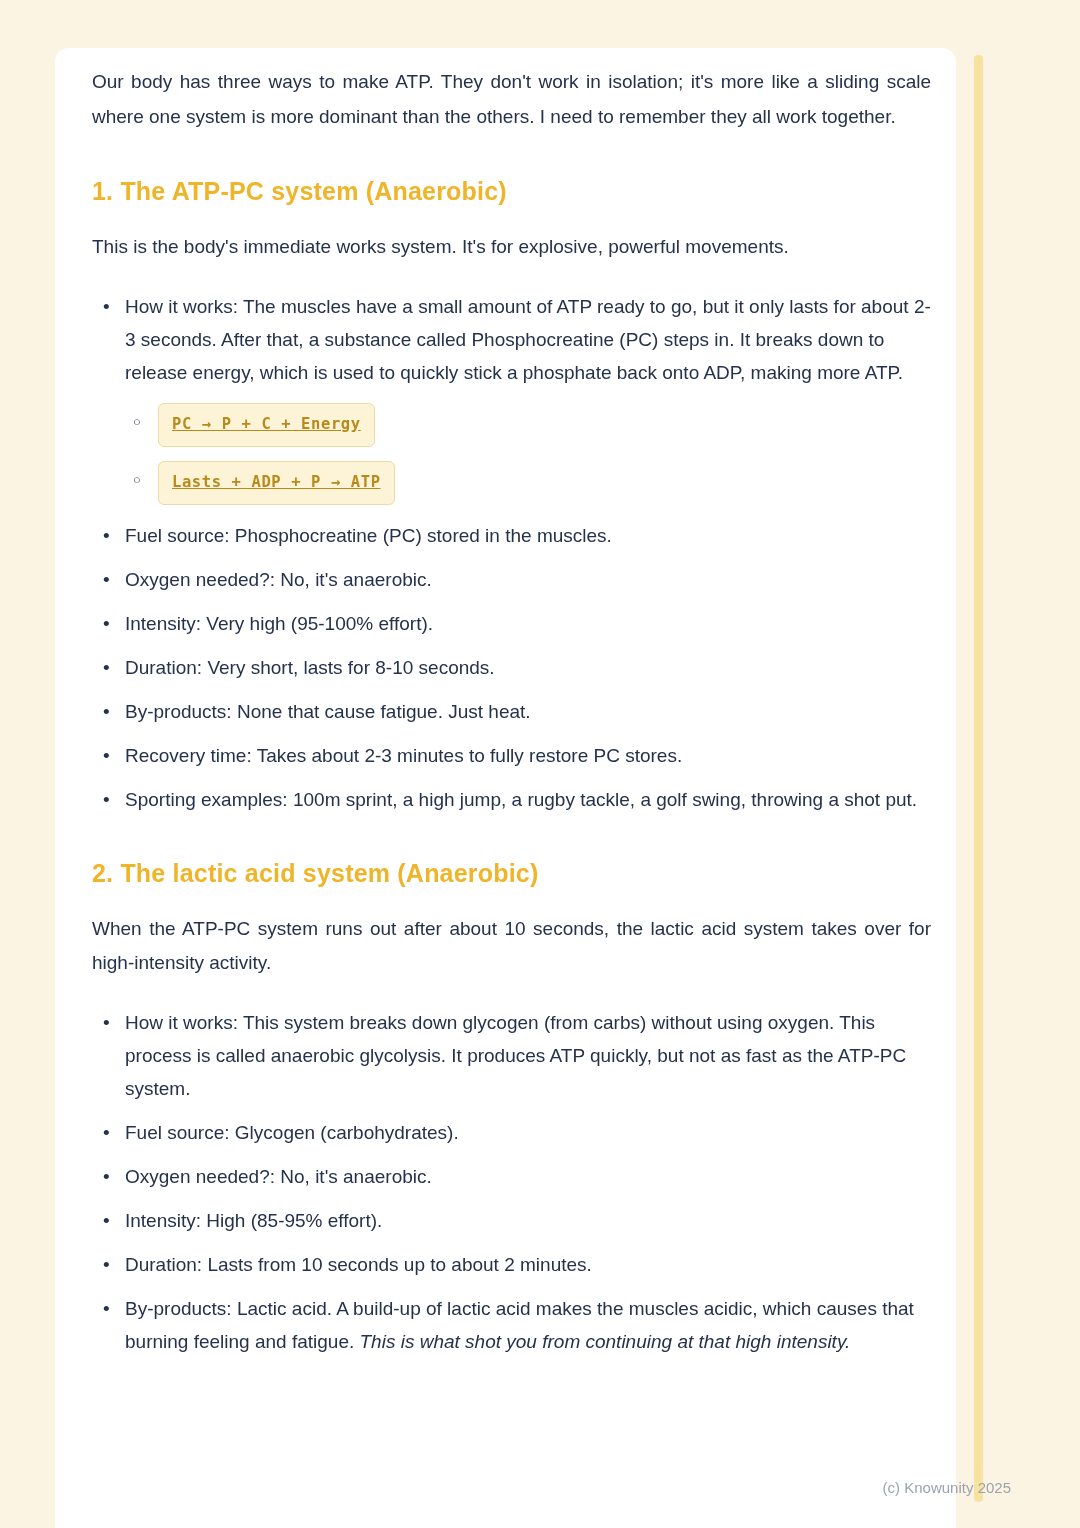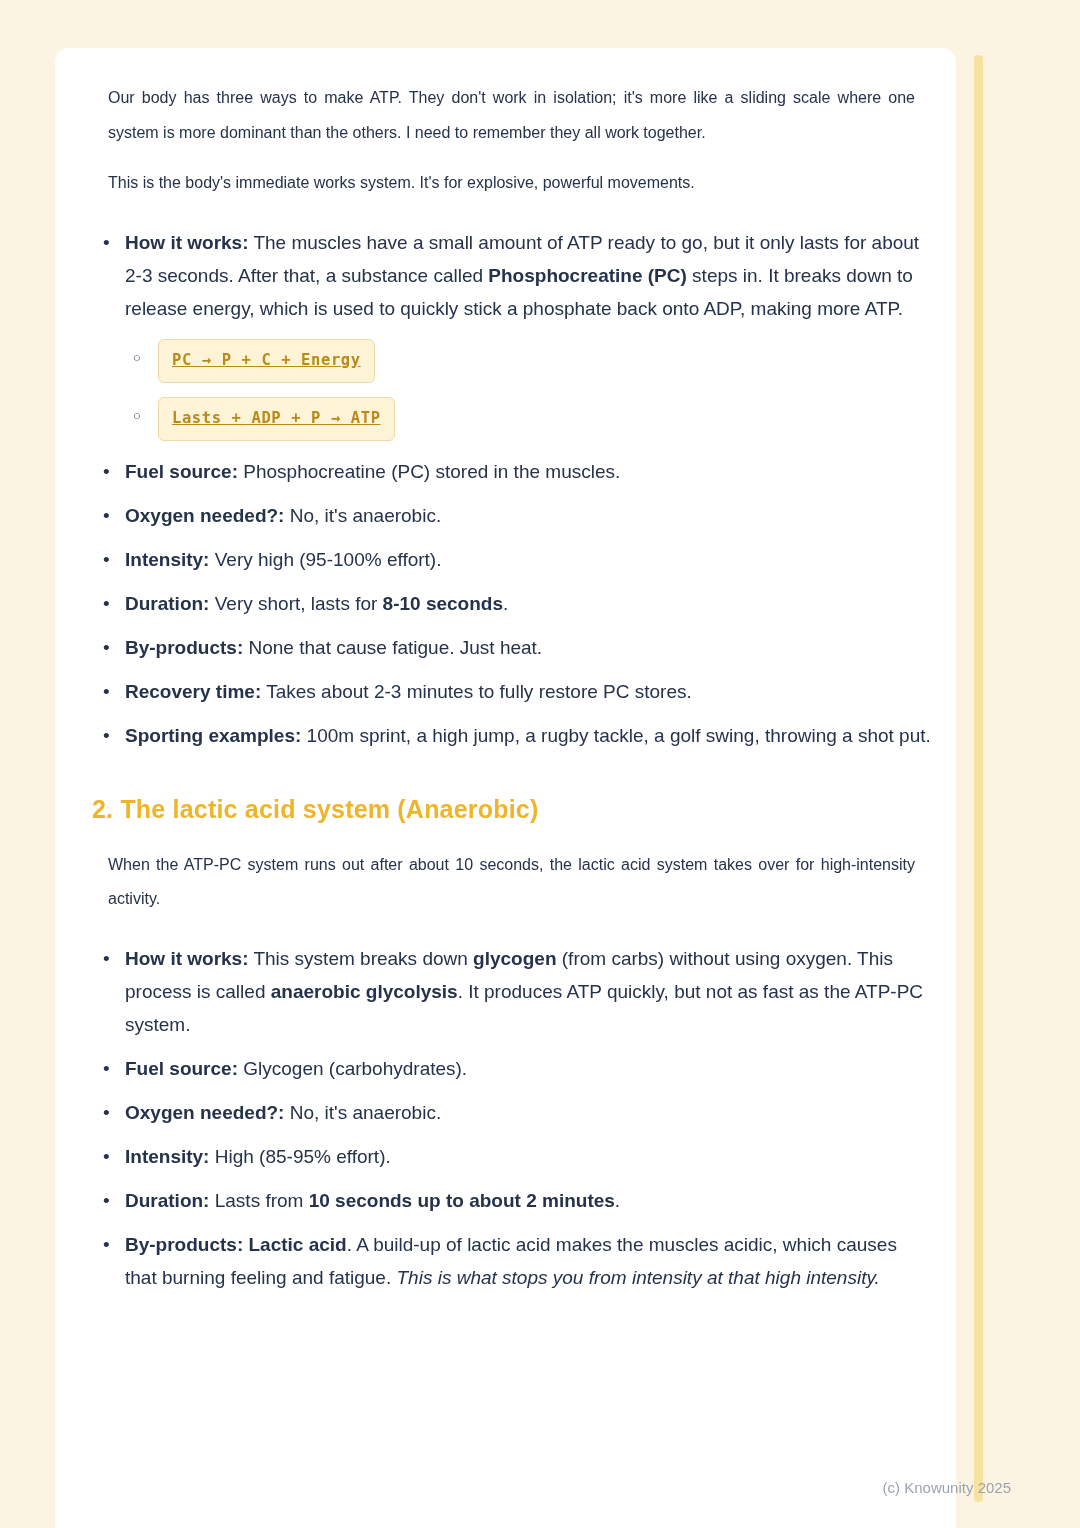--- a/index.html
+++ b/index.html
@@ -12,40 +12,40 @@
     color: var(--text, #25324B);
   }
   .card {
     position: absolute; left: 55px; top: 48px;
     width: 901px; height: 1495px;
     background: var(--card, #ffffff);
     border-radius: 14px;
     padding: 17px 25px 40px 37px;
   }
   .para {
-    font-size: 16px; line-height: 34.5px;
-    margin: 16px; text-align: justify;
+    font-size: 19px; line-height: 34.5px;
+    margin: 0; text-align: justify;
   }
   h2.heading {
     color: var(--accent, #F0B429);
     font-size: 25px; line-height: 30px;
     font-weight: 700; letter-spacing: 0.2px;
     margin: 42px 0 24px 0;
   }
   ul.bullets { list-style: none; margin: 25px 0 0 0; padding: 0; }
   ul.bullets > li {
     position: relative; padding-left: 33px;
     font-size: 19px; line-height: 33px;
     margin-bottom: 11px;
   }
   ul.bullets > li::before {
     content: "•"; position: absolute; left: 11px; top: 0;
     font-size: 19px; color: var(--text, #25324B);
   }
-  .b { font-weight: 700; }
+  .b { font-weight: 400; }
   .i { font-style: italic; }
   ul.sub { list-style: none; margin: 10px 0 5px 0; padding: 0; }
   ul.sub > li { position: relative; padding-left: 33px; margin: 14px 0; }
   ul.sub > li::before {
     content: "○"; position: absolute; left: 8px; top: 2px;
     font-size: 13px; color: var(--text, #25324B);
   }
   .chip {
     display: inline-block;
     font-family: "DejaVu Sans Mono", monospace;
@@ -72,20 +72,21 @@
     z-index: 5;
   }
 </style>
 </head>
 <body>
 
 <div class="card">
   <p class="para">Our body has three ways to make ATP. They don't work in isolation; it's more like a sliding scale where one system is more dominant than the others. I need to remember they all work together.</p>
   <div id="sections">
       <section>
+        <h2 class="heading">1. The ATP-PC system (Anaerobic)</h2>
         <p class="para">This is the body's immediate works system. It's for explosive, powerful movements.</p>
         <ul class="bullets">
           <li><span class="b">How it works:</span><span class="n"> The muscles have a small amount of ATP ready to go, but it only lasts for about 2-3 seconds. After that, a substance called </span><span class="b">Phosphocreatine (PC)</span><span class="n"> steps in. It breaks down to release energy, which is used to quickly stick a phosphate back onto ADP, making more ATP.</span><ul class="sub">
               <li><code class="chip">PC → P + C + Energy</code></li>
               <li><code class="chip">Lasts + ADP + P → ATP</code></li>
             </ul></li>
           <li><span class="b">Fuel source:</span><span class="n"> Phosphocreatine (PC) stored in the muscles.</span></li>
           <li><span class="b">Oxygen needed?:</span><span class="n"> No, it's anaerobic.</span></li>
           <li><span class="b">Intensity:</span><span class="n"> Very high (95-100% effort).</span></li>
           <li><span class="b">Duration:</span><span class="n"> Very short, lasts for </span><span class="b">8-10 seconds</span><span class="n">.</span></li>
@@ -96,20 +97,20 @@
       </section>
       <section>
         <h2 class="heading">2. The lactic acid system (Anaerobic)</h2>
         <p class="para">When the ATP-PC system runs out after about 10 seconds, the lactic acid system takes over for high-intensity activity.</p>
         <ul class="bullets">
           <li><span class="b">How it works:</span><span class="n"> This system breaks down </span><span class="b">glycogen</span><span class="n"> (from carbs) without using oxygen. This process is called </span><span class="b">anaerobic glycolysis</span><span class="n">. It produces ATP quickly, but not as fast as the ATP-PC system.</span></li>
           <li><span class="b">Fuel source:</span><span class="n"> Glycogen (carbohydrates).</span></li>
           <li><span class="b">Oxygen needed?:</span><span class="n"> No, it's anaerobic.</span></li>
           <li><span class="b">Intensity:</span><span class="n"> High (85-95% effort).</span></li>
           <li><span class="b">Duration:</span><span class="n"> Lasts from </span><span class="b">10 seconds up to about 2 minutes</span><span class="n">.</span></li>
-          <li><span class="b">By-products: Lactic acid</span><span class="n">. A build-up of lactic acid makes the muscles acidic, which causes that burning feeling and fatigue. </span><span class="i">This is what stops you from intensity at that high intensity.</span></li>
+          <li><span class="b">By-products: Lactic acid</span><span class="n">. A build-up of lactic acid makes the muscles acidic, which causes that burning feeling and fatigue. </span><span class="i">This is what shot you from continuing at that high intensity.</span></li>
         </ul>
       </section>
     </div>
 </div>
 
 <div class="stripe"></div>
 <div class="footer">(c) Knowunity 2025</div>
 
 </body></html>

